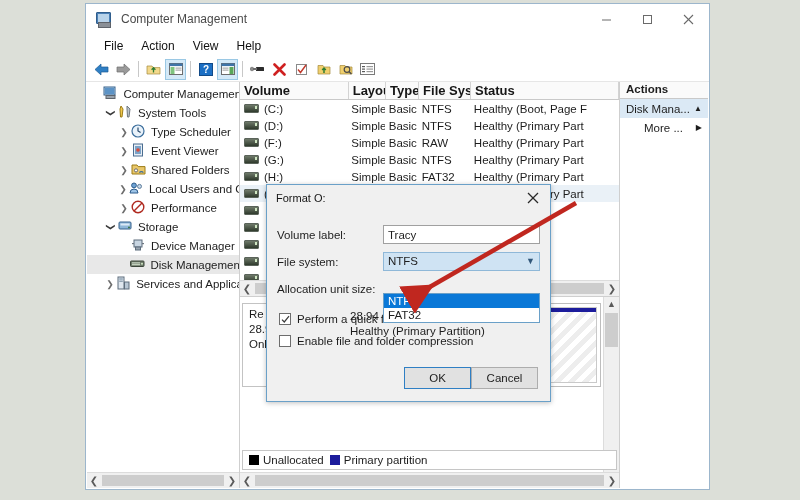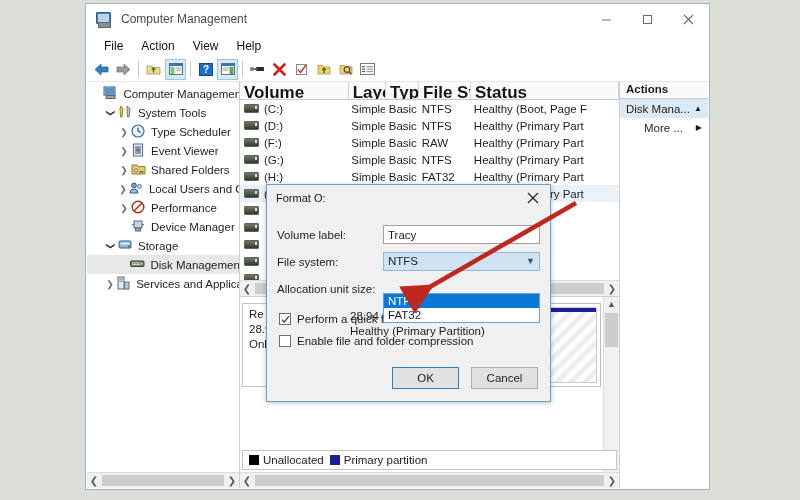--- a/index.html
+++ b/index.html
@@ -53,21 +53,21 @@
   .chev.down{color:#3a3a3a;}
   .ticon{width:16px;height:15px;margin-right:4px;flex:none;position:relative;}
   .tlabel{overflow:hidden;}
   .hscroll{height:15px;background:#f0f0f0;border-top:1px solid #dcdcdc;display:flex;align-items:center;}
   .hs-arrow{width:14px;text-align:center;color:#5a5a5a;font-size:10px;}
   .hs-thumb{flex:1;height:11px;background:#cdcdcd;margin:0 1px;}
 
   
   .mid-pane{flex:1;display:flex;flex-direction:column;background:#fff;min-width:0;position:relative;}
   .vol-area{position:relative;height:214px;border-bottom:1px solid #cfcfcf;overflow:hidden;}
-  .grid-header{display:flex;height:17px;background:#fafafa;border-bottom:1px solid #c9c9c9;font-size:17px;}
+  .grid-header{display:flex;height:17px;background:#fafafa;border-bottom:1px solid #c9c9c9;font-size:13px;}
   .gh{padding:1px 4px;border-right:1px solid #d3d3d3;box-sizing:border-box;overflow:hidden;white-space:nowrap;font-weight:600;color:#161616;}
   .vrow{display:flex;height:17px;font-size:11.5px;align-items:center;white-space:nowrap;}
   .vrow.sel{background:#eaf1f7;}
   .vc{padding:0 4px;box-sizing:border-box;overflow:hidden;}
   .vicon{width:13px;height:7px;background:linear-gradient(#6f7a6a,#2f3a2c);border:1px solid #5b645a;border-radius:1px;margin:0 5px 0 4px;flex:none;position:relative;}
   .vicon:after{content:"";position:absolute;right:1px;top:1px;width:2px;height:3px;background:#cfe6c2;}
   .vol-hscroll{position:absolute;left:0;right:0;bottom:0;height:15px;background:#f0f0f0;border-top:1px solid #dcdcdc;display:flex;align-items:center;}
 
   
   .gfx-area{flex:1;position:relative;overflow:hidden;background:#fff;}
@@ -119,21 +119,21 @@
     position:absolute;left:116px;right:10px;top:82px;
     background:#fff;border:1px solid #6aa0c8;box-sizing:border-box;z-index:6;
   }
   .opt{height:14px;font-size:11.5px;line-height:14px;padding:0 4px;}
   .opt.sel{background:#0a78d7;color:#fff;}
   .chkrow{display:flex;align-items:center;height:22px;margin-left:2px;}
   .chk{width:12px;height:12px;background:#fff;border:1px solid #6d6d6d;margin-right:6px;
        display:flex;align-items:center;justify-content:center;box-sizing:border-box;flex:none;}
   .chk svg{display:block;}
   .chklabel{font-size:11.5px;}
-  .dlg-btns{position:absolute;right:12px;bottom:12px;display:flex;gap:12px;}
+  .dlg-btns{position:absolute;right:12px;bottom:12px;display:flex;gap:0;}
   .dbtn{
     width:67px;height:22px;background:#e1e1e1;border:1px solid #adadad;
     font-size:11.5px;display:flex;align-items:center;justify-content:center;box-sizing:border-box;
   }
   .dbtn.primary{border:1px solid #2f7fc4;}
 
   .arrow{position:absolute;left:0;top:0;width:800px;height:500px;pointer-events:none;z-index:20;}
 </style>
 </head>
 <body>
@@ -328,39 +328,39 @@
             <div class="trow">
               <span class="tw" style="width: 30px;"></span>
               <span class="chev">❯</span>
               <span class="ticon"><svg width="15" height="14" viewBox="0 0 15 14">
                   <circle cx="7" cy="7" r="5.8" fill="#fff" stroke="#b02a20" stroke-width="1.4"></circle>
                   <line x1="3" y1="11" x2="11" y2="3" stroke="#b02a20" stroke-width="1.4"></line>
                 </svg></span>
               <span class="tlabel">Performance</span>
             </div>
             <div class="trow">
+              <span class="tw" style="width: 17px;"></span>
+              <span class="chev down" style="transform: rotate(90deg);">❯</span>
+              <span class="ticon"><svg width="15" height="14" viewBox="0 0 15 14">
+                  <rect x="1" y="3" width="12" height="7" rx="1" fill="#8fb7d8" stroke="#35618c"></rect>
+                  <rect x="2.5" y="4.5" width="9" height="2" fill="#dceaf6"></rect>
+                  <circle cx="11" cy="8.4" r="0.9" fill="#2f6e2f"></circle>
+                </svg></span>
+              <span class="tlabel">Storage</span>
+            </div>
+            <div class="trow">
               <span class="tw" style="width: 30px;"></span>
               <span class="chev"></span>
               <span class="ticon"><svg width="15" height="14" viewBox="0 0 15 14">
                   <rect x="3" y="2" width="8" height="7" fill="#c9d6e2" stroke="#5d6d7c"></rect>
                   <rect x="4.5" y="9" width="5" height="3" fill="#9aa5b0" stroke="#5d6d7c"></rect>
                   <rect x="1" y="5" width="2" height="1.2" fill="#6d7782"></rect>
                   <rect x="11" y="5" width="2" height="1.2" fill="#6d7782"></rect>
                 </svg></span>
               <span class="tlabel">Device Manager</span>
-            </div>
-            <div class="trow">
-              <span class="tw" style="width: 17px;"></span>
-              <span class="chev down" style="transform: rotate(90deg);">❯</span>
-              <span class="ticon"><svg width="15" height="14" viewBox="0 0 15 14">
-                  <rect x="1" y="3" width="12" height="7" rx="1" fill="#8fb7d8" stroke="#35618c"></rect>
-                  <rect x="2.5" y="4.5" width="9" height="2" fill="#dceaf6"></rect>
-                  <circle cx="11" cy="8.4" r="0.9" fill="#2f6e2f"></circle>
-                </svg></span>
-              <span class="tlabel">Storage</span>
             </div>
             <div class="trow sel">
               <span class="tw" style="width: 30px;"></span>
               <span class="chev"></span>
               <span class="ticon"><svg width="15" height="14" viewBox="0 0 15 14">
                   <rect x="0.5" y="4" width="13.5" height="5.5" rx="0.8" fill="#6e7a6a" stroke="#3c463a"></rect>
                   <rect x="2" y="5.4" width="8" height="1" fill="#d8e5d2"></rect>
                   <rect x="2" y="7.2" width="8" height="1" fill="#d8e5d2"></rect>
                   <circle cx="12" cy="6.8" r="1" fill="#cfe6c2"></circle>
                 </svg></span>

